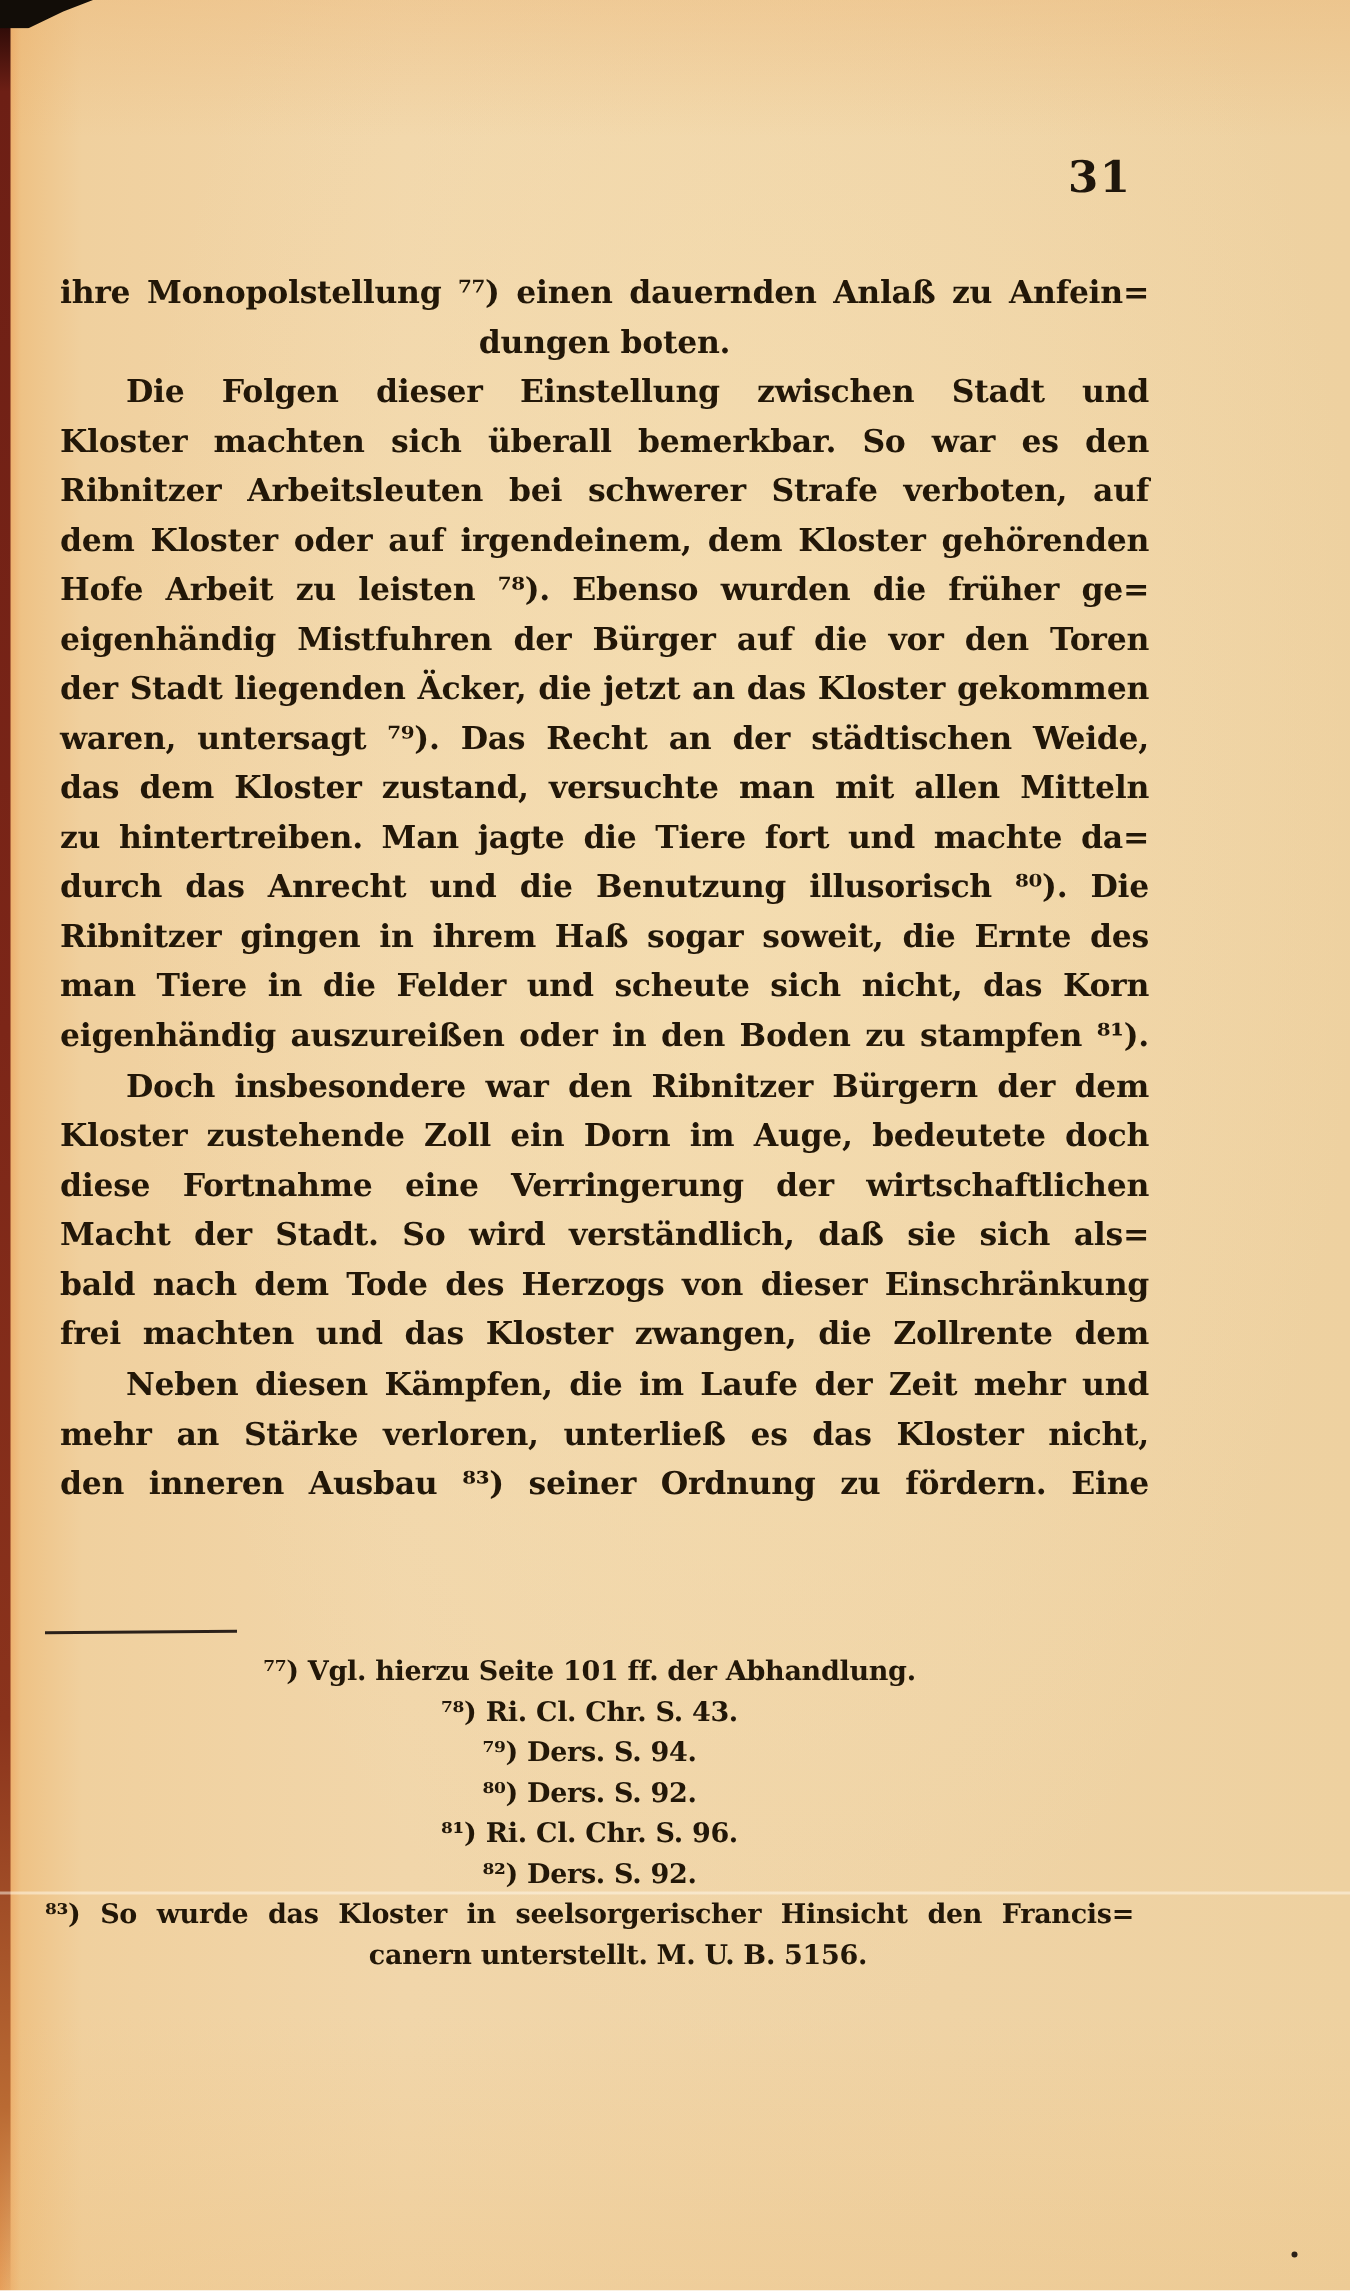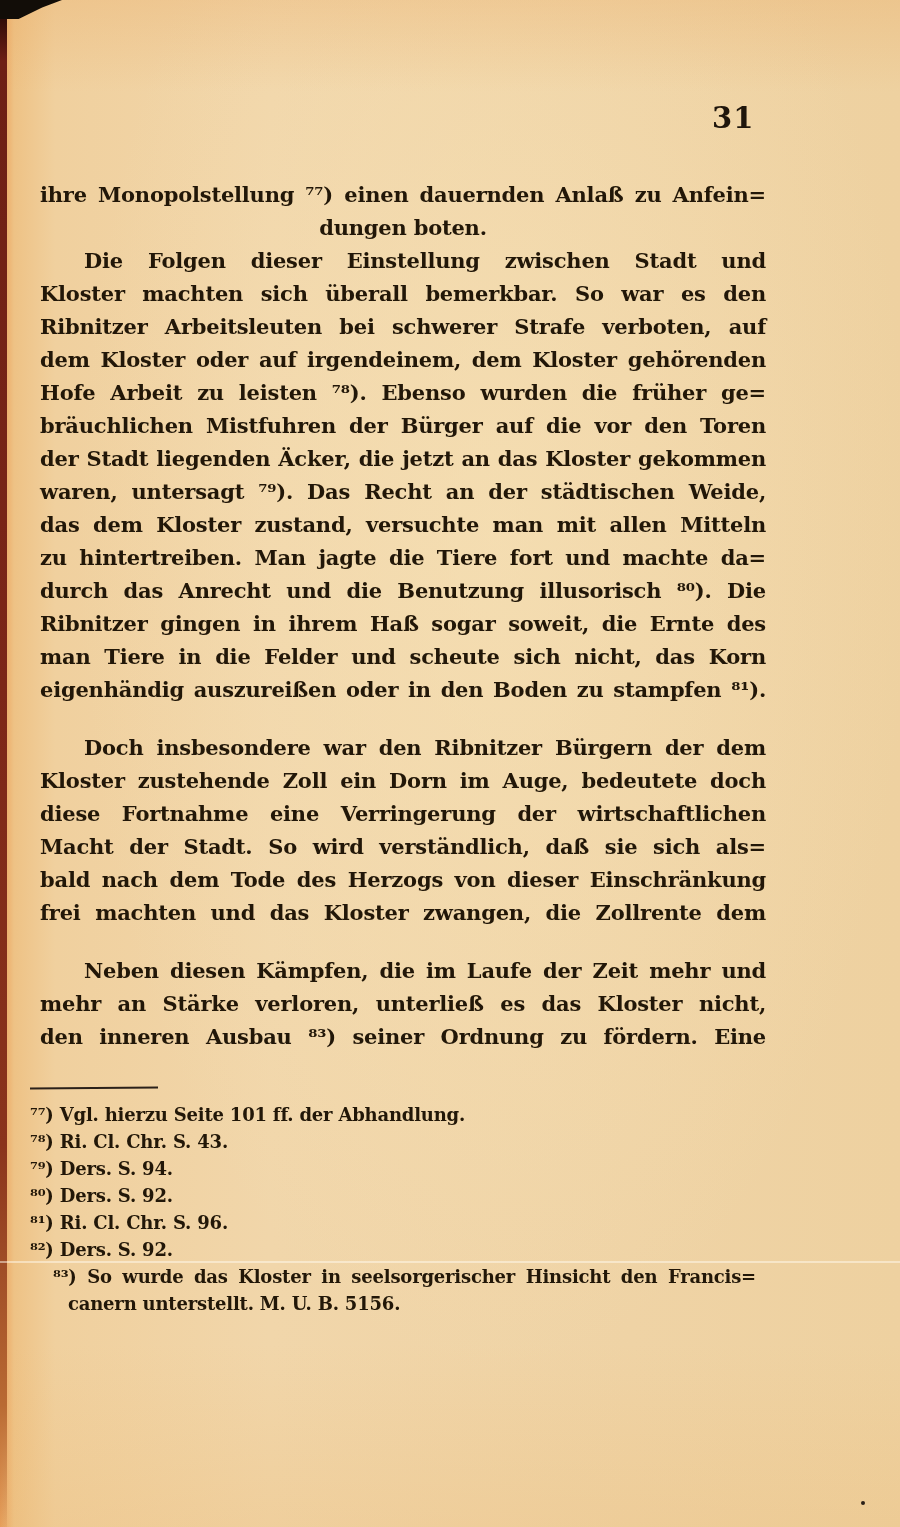--- a/index.html
+++ b/index.html
@@ -47,37 +47,38 @@
     position: absolute; left: 40px; top: 178px; width: 726px;
   }
   .line {
     height: 33px;
     font: 700 21px/33px "DejaVu Serif", serif;
     letter-spacing: -0.2px;
     text-align: center;
   }
   .justify { text-align: justify; text-align-last: justify; }
   .indent { text-indent: 44px; }
-  .para.spaced { margin-top: 25px; }
+  .para.spaced { margin-top: 1px; }
 
   .footnote-rule {
     position: absolute; left: 30px; top: 1087px; width: 128px; height: 2px;
     background: #2b211a; transform: rotate(-0.5deg);
   }
 
   .footnotes {
     position: absolute; left: 30px; top: 1101px; width: 726px;
   }
   .fn-line {
     height: 27px;
     font: 700 18px/27px "DejaVu Serif", serif;
     letter-spacing: -0.2px;
+    text-align: center;
   }
   .fn-cont { padding-left: 38px; }
-  .fn-justify { text-align: justify; text-align-last: justify; margin-left: 23px; }
+  .fn-justify { text-align: justify; text-align-last: justify; }
 </style>
 </head>
 <body>
 
 <div class="page">
 
   <div class="binding"></div>
   <div class="corner-mark"></div>
   <div class="scan-line"></div>
   <div class="speck"></div>
@@ -90,21 +91,21 @@
       <div class="line justify">ihre Monopolstellung ⁷⁷) einen dauernden Anlaß zu Anfein=</div>
       <div class="line">dungen boten.</div>
     </div>
 
     <div class="para">
       <div class="line justify indent">Die Folgen dieser Einstellung zwischen Stadt und</div>
       <div class="line justify">Kloster machten sich überall bemerkbar. So war es den</div>
       <div class="line justify">Ribnitzer Arbeitsleuten bei schwerer Strafe verboten, auf</div>
       <div class="line justify">dem Kloster oder auf irgendeinem, dem Kloster gehörenden</div>
       <div class="line justify">Hofe Arbeit zu leisten ⁷⁸). Ebenso wurden die früher ge=</div>
-      <div class="line justify">bräuchlichen Mistfuhren der Bürger auf die vor den Toren</div>
+      <div class="line justify">eigenhändig Mistfuhren der Bürger auf die vor den Toren</div>
       <div class="line justify">der Stadt liegenden Äcker, die jetzt an das Kloster gekommen</div>
       <div class="line justify">waren, untersagt ⁷⁹). Das Recht an der städtischen Weide,</div>
       <div class="line justify">das dem Kloster zustand, versuchte man mit allen Mitteln</div>
       <div class="line justify">zu hintertreiben. Man jagte die Tiere fort und machte da=</div>
       <div class="line justify">durch das Anrecht und die Benutzung illusorisch ⁸⁰). Die</div>
       <div class="line justify">Ribnitzer gingen in ihrem Haß sogar soweit, die Ernte des</div>
       <div class="line justify">man Tiere in die Felder und scheute sich nicht, das Korn</div>
       <div class="line justify">eigenhändig auszureißen oder in den Boden zu stampfen ⁸¹).</div>
     </div>
 

